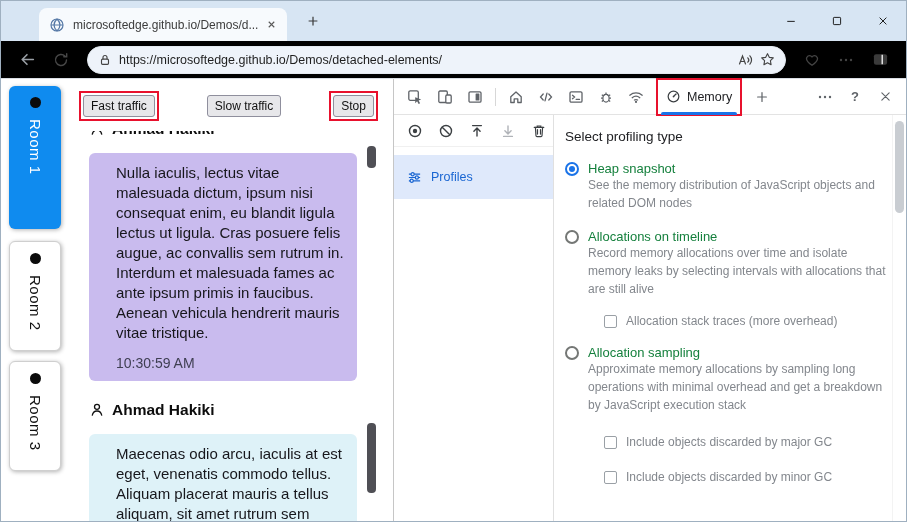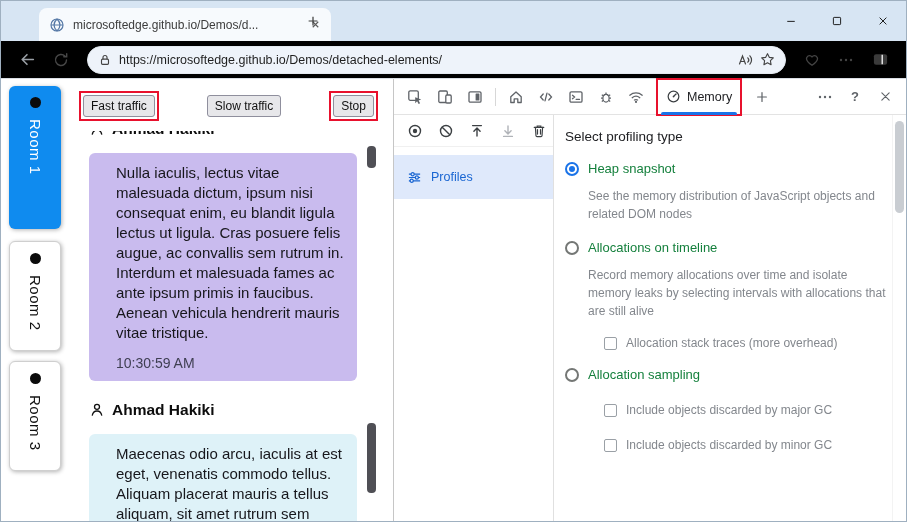--- a/index.html
+++ b/index.html
@@ -1,21 +1,21 @@
 <!DOCTYPE html>
 <html><head>
 <meta charset="utf-8">
 <style>
   * { margin:0; padding:0; box-sizing:border-box; }
   body { font-family:"Liberation Sans", sans-serif; background:#e8e8e8; }
   .window { position:relative; width:907px; height:522px; background:#fff; overflow:hidden; border:1px solid #9fb0c0; }
 
   
   .tabstrip { position:absolute; top:0; left:0; right:0; height:40px; background:#d7e5f3; }
-  .tab { position:absolute; left:38px; top:7px; width:292px; height:33px; background:#f7fafd; border-radius:8px 8px 0 0; display:flex; align-items:center; gap:8px; padding:0 10px; font-size:12px; color:#3c3c3c; }
+  .tab { position:absolute; left:38px; top:7px; width:248px; height:33px; background:#f7fafd; border-radius:8px 8px 0 0; display:flex; align-items:center; gap:8px; padding:0 10px; font-size:12px; color:#3c3c3c; }
   .tab-title { flex:1; white-space:nowrap; overflow:hidden; }
   .iconbtn { display:flex; align-items:center; justify-content:center; }
   .newtab { position:absolute; left:300px; top:8px; width:24px; height:24px; color:#3c3c3c; }
   .wincontrols { position:absolute; right:0; top:0; height:40px; display:flex; }
   .winbtn { width:46px; height:40px; display:flex; align-items:center; justify-content:center; color:#1b1b1b; }
 
   
   .toolbar { position:absolute; top:40px; left:0; right:0; height:38px; background:#000000; border-bottom:1px solid #d9dee4; display:flex; align-items:center; padding:0 12px; gap:6px; }
   .navbtn { width:28px; height:28px; display:flex; align-items:center; justify-content:center; color:#474747; }
   .navbtn.disabled { color:#9aa0a6; }
@@ -70,21 +70,21 @@
   .profiles-item { margin-top:8px; height:44px; display:flex; align-items:center; gap:9px; padding-left:13px; background:#dfe9fb; color:#1a66d2; font-size:12.5px; cursor:pointer; }
 
   .main-pane { position:absolute; left:161px; top:36px; right:14px; bottom:0; padding:14px 0 0 10px; overflow:hidden; }
   .pp-heading { font-size:13.5px; color:#202124; }
   .opt { margin-top:17px; }
   .opt-row { display:flex; align-items:center; gap:9px; cursor:pointer; }
   .radio { width:14px; height:14px; border-radius:50%; border:2px solid #747775; flex:none; position:relative; background:#fff; }
   .radio.sel { border-color:#1a73e8; }
   .radio.sel::after { content:""; position:absolute; inset:2px; border-radius:50%; background:#1a73e8; }
   .opt-label { font-size:13px; color:#15803d; }
-  .opt-desc { margin:11px 0 0 23px; max-width:305px; font-size:12px; color:#83878d; line-height:1.5; }
+  .opt-desc { margin:0 0 0 23px; max-width:305px; font-size:12px; color:#83878d; line-height:1.5; }
   .chk-row { display:flex; align-items:center; gap:9px; margin:16px 0 0 39px; color:#83878d; font-size:12px; }
   .chk-row.gc { margin-top:21px; }
   .chk { width:13px; height:13px; border:1.5px solid #9aa0a6; border-radius:2px; background:#fff; flex:none; cursor:pointer; }
 
   .dt-scroll { position:absolute; right:0; top:36px; width:14px; bottom:0; background:#fff; border-left:1px solid #f3f3f3; }
   .dt-thumb { position:absolute; top:6px; right:2px; width:9px; height:92px; background:#c9cdd2; border-radius:5px; }
 </style>
 </head>
 <body>
 
@@ -439,20 +439,21 @@
             <span class="chk"></span>
             <span>Allocation stack traces (more overhead)</span>
           </div>
         </div>
 
         <div class="opt">
           <div class="opt-row">
             <span class="radio"></span>
             <span class="opt-label">Allocation sampling</span>
           </div>
+          <div class="opt-desc">Approximate memory allocations by sampling long operations with minimal overhead and get a breakdown by JavaScript execution stack</div>
           <div class="chk-row gc">
             <span class="chk"></span>
             <span>Include objects discarded by major GC</span>
           </div>
           <div class="chk-row gc">
             <span class="chk"></span>
             <span>Include objects discarded by minor GC</span>
           </div>
         </div>
 

